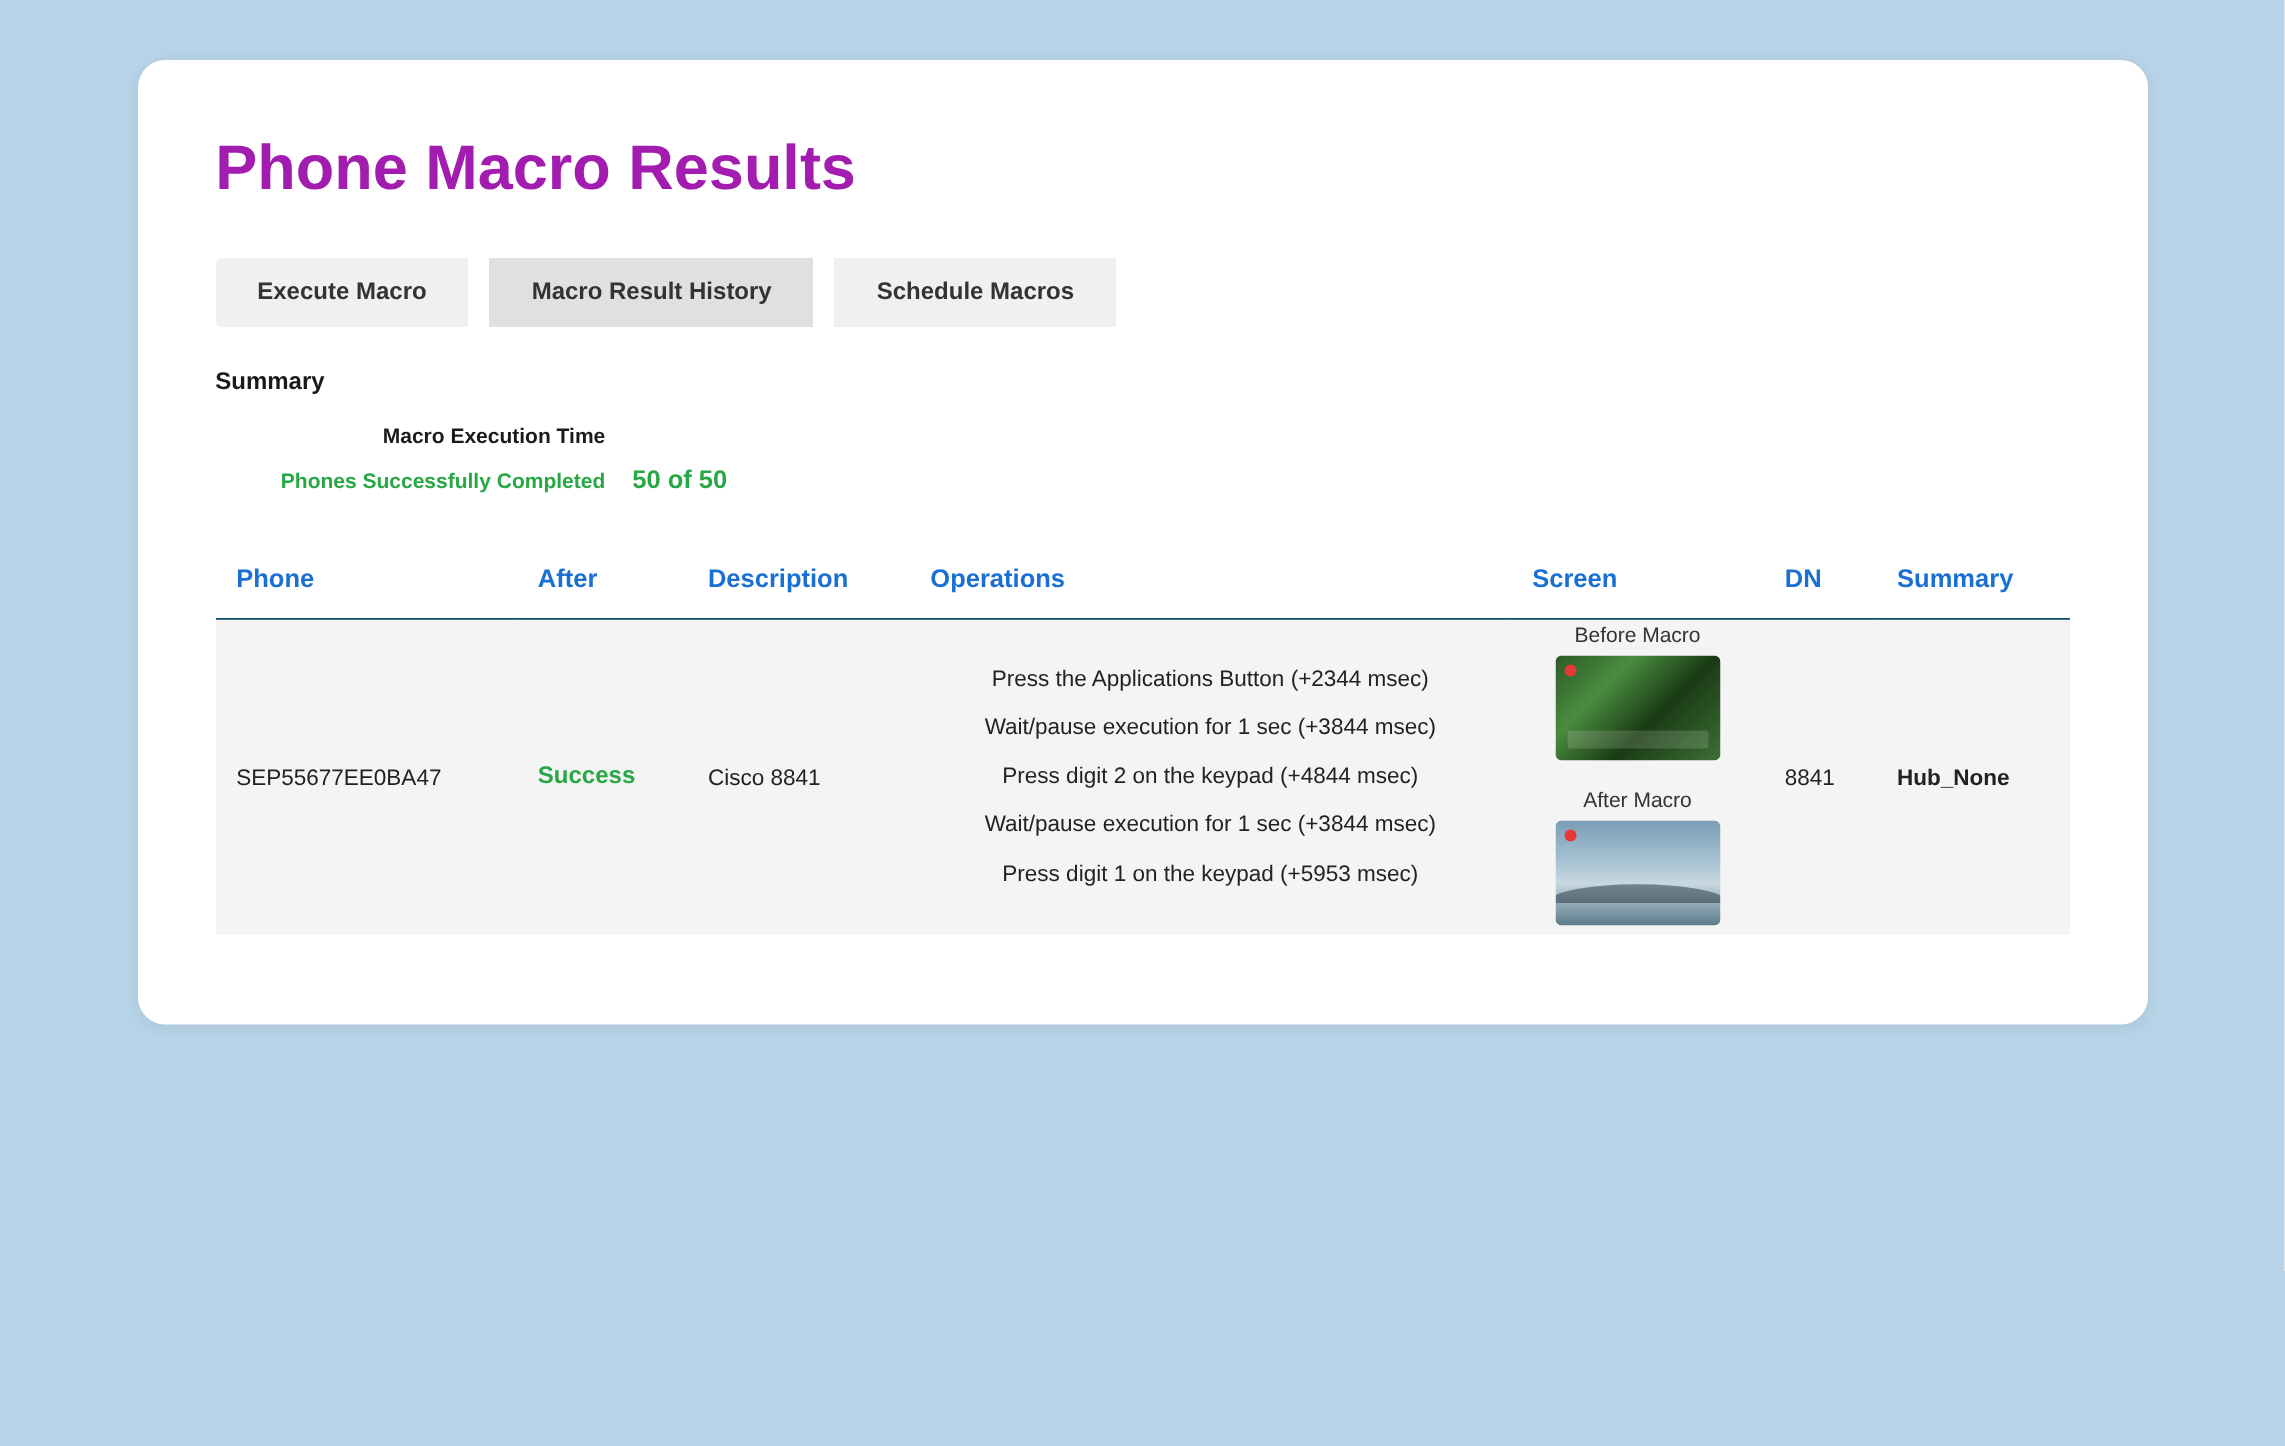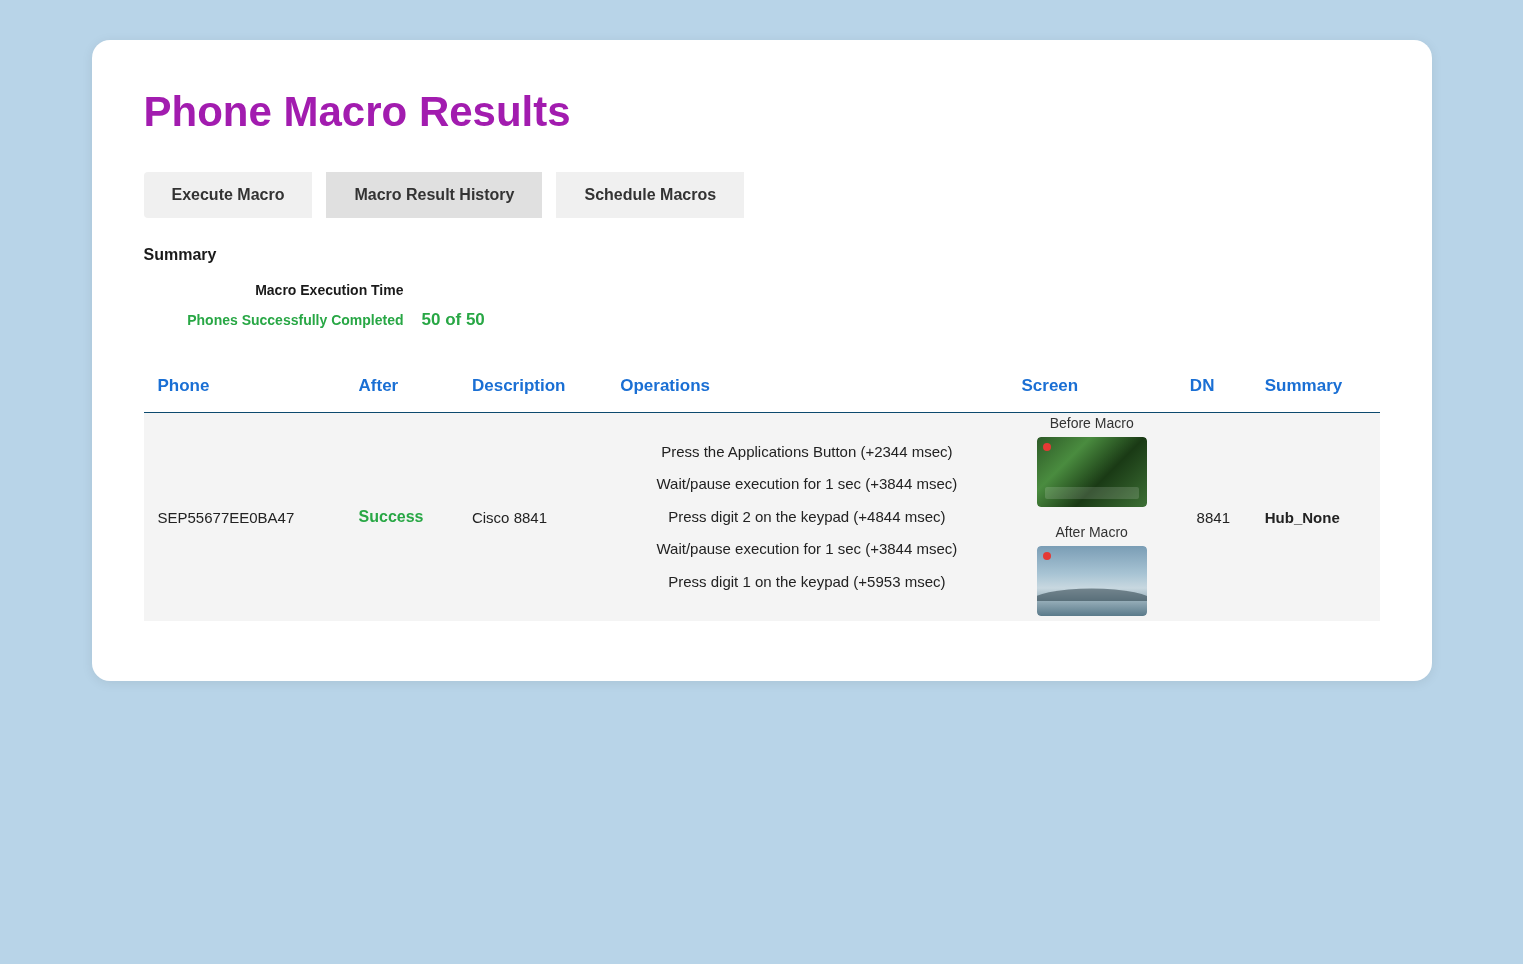--- a/index.html
+++ b/index.html
@@ -180,21 +180,21 @@
     .after-dot {
       position: absolute;
       top: 6px;
       left: 6px;
       width: 8px;
       height: 8px;
       background: #e53935;
       border-radius: 50%;
     }
     .dn-cell {
-      text-align: center;
+      text-align: left;
       font-size: 15px;
     }
     .location-cell {
       text-align: left;
       font-size: 15px;
       font-weight: bold;
     }
     .phone-cell {
       font-size: 14px;
       color: #222;

